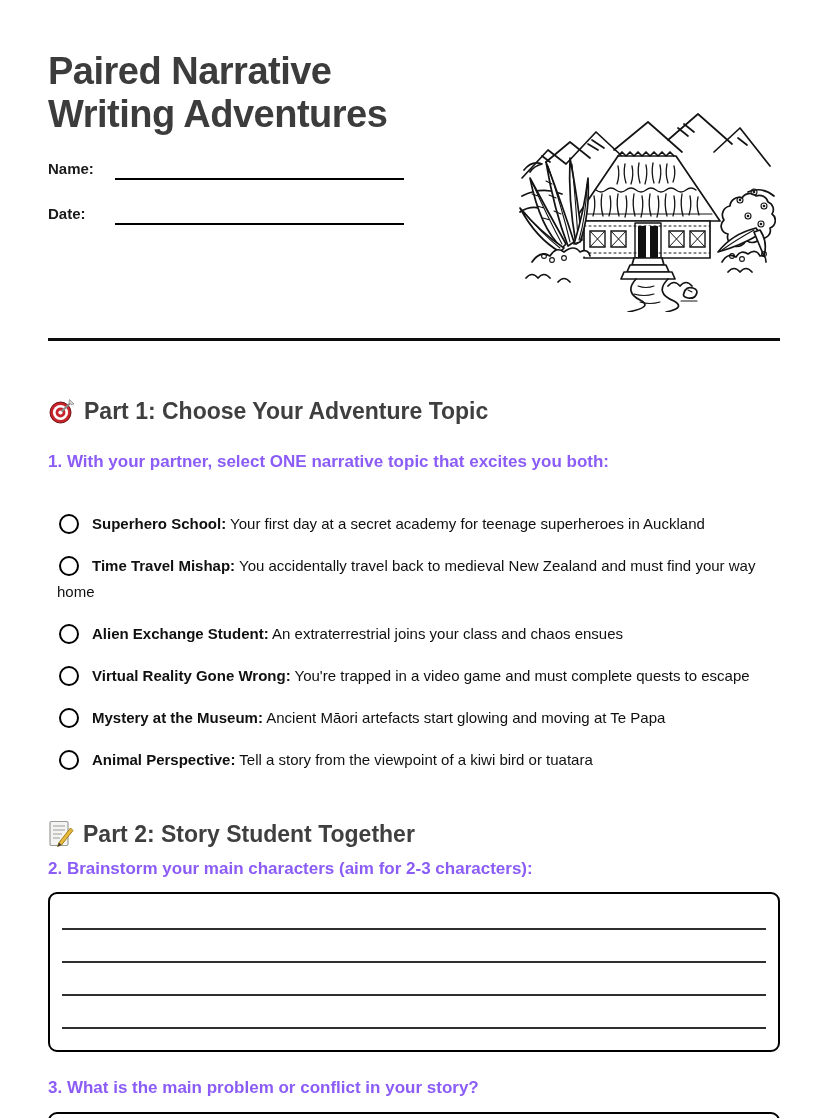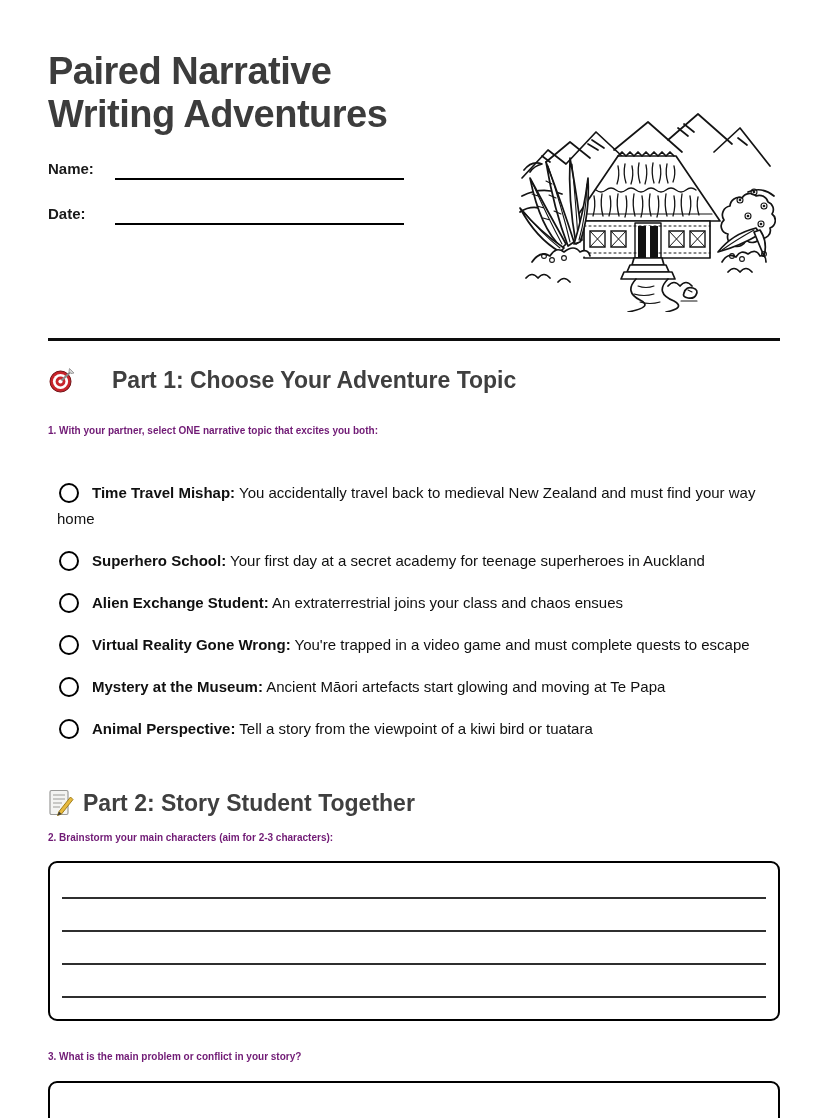--- a/index.html
+++ b/index.html
@@ -12,25 +12,25 @@
   .field-row { display:flex; width:356px; height:22px; }
   .field-row.name { margin-top:24px; }
   .field-row.date { margin-top:23px; }
   .field-label { font-size:15px; font-weight:700; color:#1a1a1a; width:67px; }
   .field-line { flex:1; border-bottom:2px solid #000; height:20px; }
   .illustration { position:absolute; left:470px; top:50px; width:258px; height:212px; }
 
   .divider { height:3px; background:#0d0d0d; }
 
   .part-heading { display:flex; align-items:center; font-size:23px; line-height:30px; font-weight:700; color:#3f3f3f; }
-  .part-heading.p1 { margin-top:24px;gap:28px; }
+  .part-heading.p1 { margin-top:55px; }
   .part-heading.p2 { margin-top:46px; }
   .part-heading svg { margin-right:9px; flex:0 0 auto; }
 
-  .question { font-size:10px; line-height:19px; font-weight:700; color:#701a75; }
+  .question { font-size:17px; line-height:19px; font-weight:700; color:#8b5cf6; }
   .q1 { margin-top:26px; }
   .q2 { margin-top:10px; }
   .q3 { margin-top:26px; }
 
   .options { margin-top:40px; margin-left:9px; width:712px; }
   .option { font-size:15px; line-height:26px; color:#101010; margin-bottom:16px; }
   .option b { font-weight:700; }
   .radio { display:inline-block; width:20px; height:20px; border:2.5px solid #000; border-radius:50%; background:#fff; vertical-align:-5px; margin:0 13px 0 2px; }
 
   .answer-box { border:2px solid #000; border-radius:9px; background:#fff; width:732px; }
@@ -154,26 +154,26 @@
       <line x1="23.5" y1="4" x2="13.5" y2="13.5" stroke="#8a8a8a" stroke-width="2"></line>
       <path d="M21.5,1.5 L26,6 L23,6.5 L21,4.5 Z" fill="#d9d9d9" stroke="#8a8a8a" stroke-width="0.8"></path>
     </svg>
     <span>Part 1: Choose Your Adventure Topic</span>
   </div>
 
   <div class="question q1">1. With your partner, select ONE narrative topic that excites you both:</div>
 
   <div class="options">
     <div class="option">
+      <span class="radio"></span><b>Superhero School:</b>
+      <span>Your first day at a secret academy for teenage superheroes in Auckland</span>
+    </div>
+    <div class="option">
       <span class="radio"></span><b>Time Travel Mishap:</b>
       <span>You accidentally travel back to medieval New Zealand and must find your way home</span>
-    </div>
-    <div class="option">
-      <span class="radio"></span><b>Superhero School:</b>
-      <span>Your first day at a secret academy for teenage superheroes in Auckland</span>
     </div>
     <div class="option">
       <span class="radio"></span><b>Alien Exchange Student:</b>
       <span>An extraterrestrial joins your class and chaos ensues</span>
     </div>
     <div class="option">
       <span class="radio"></span><b>Virtual Reality Gone Wrong:</b>
       <span>You're trapped in a video game and must complete quests to escape</span>
     </div>
     <div class="option">

